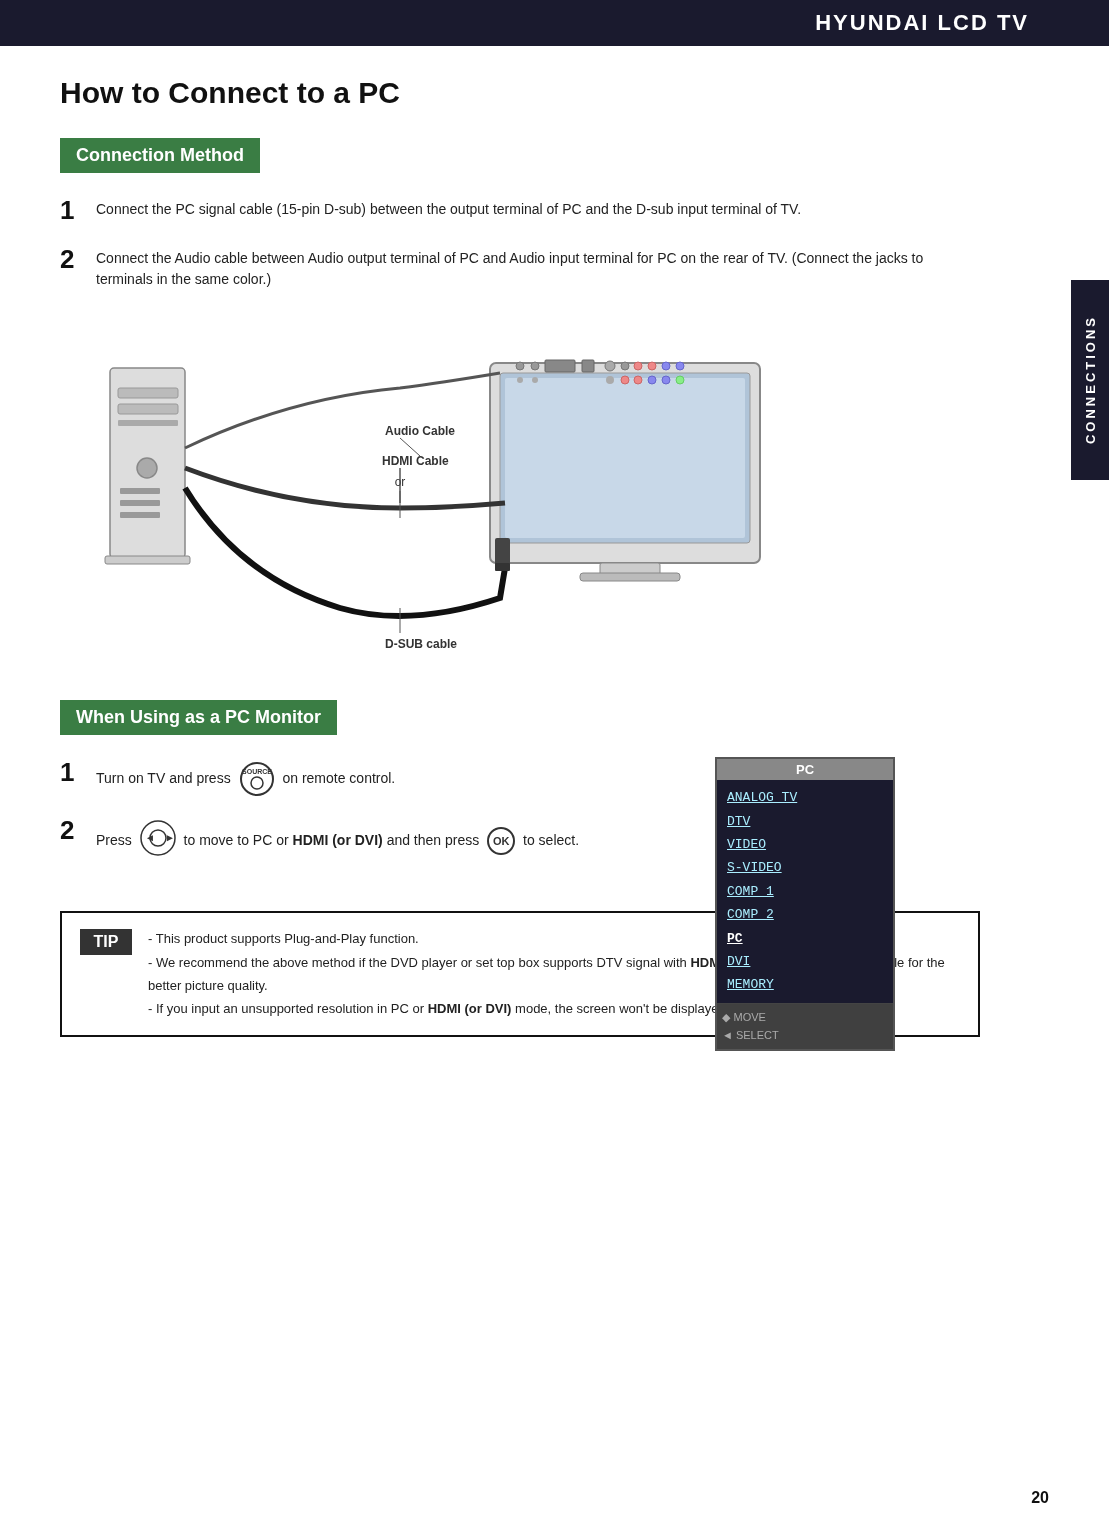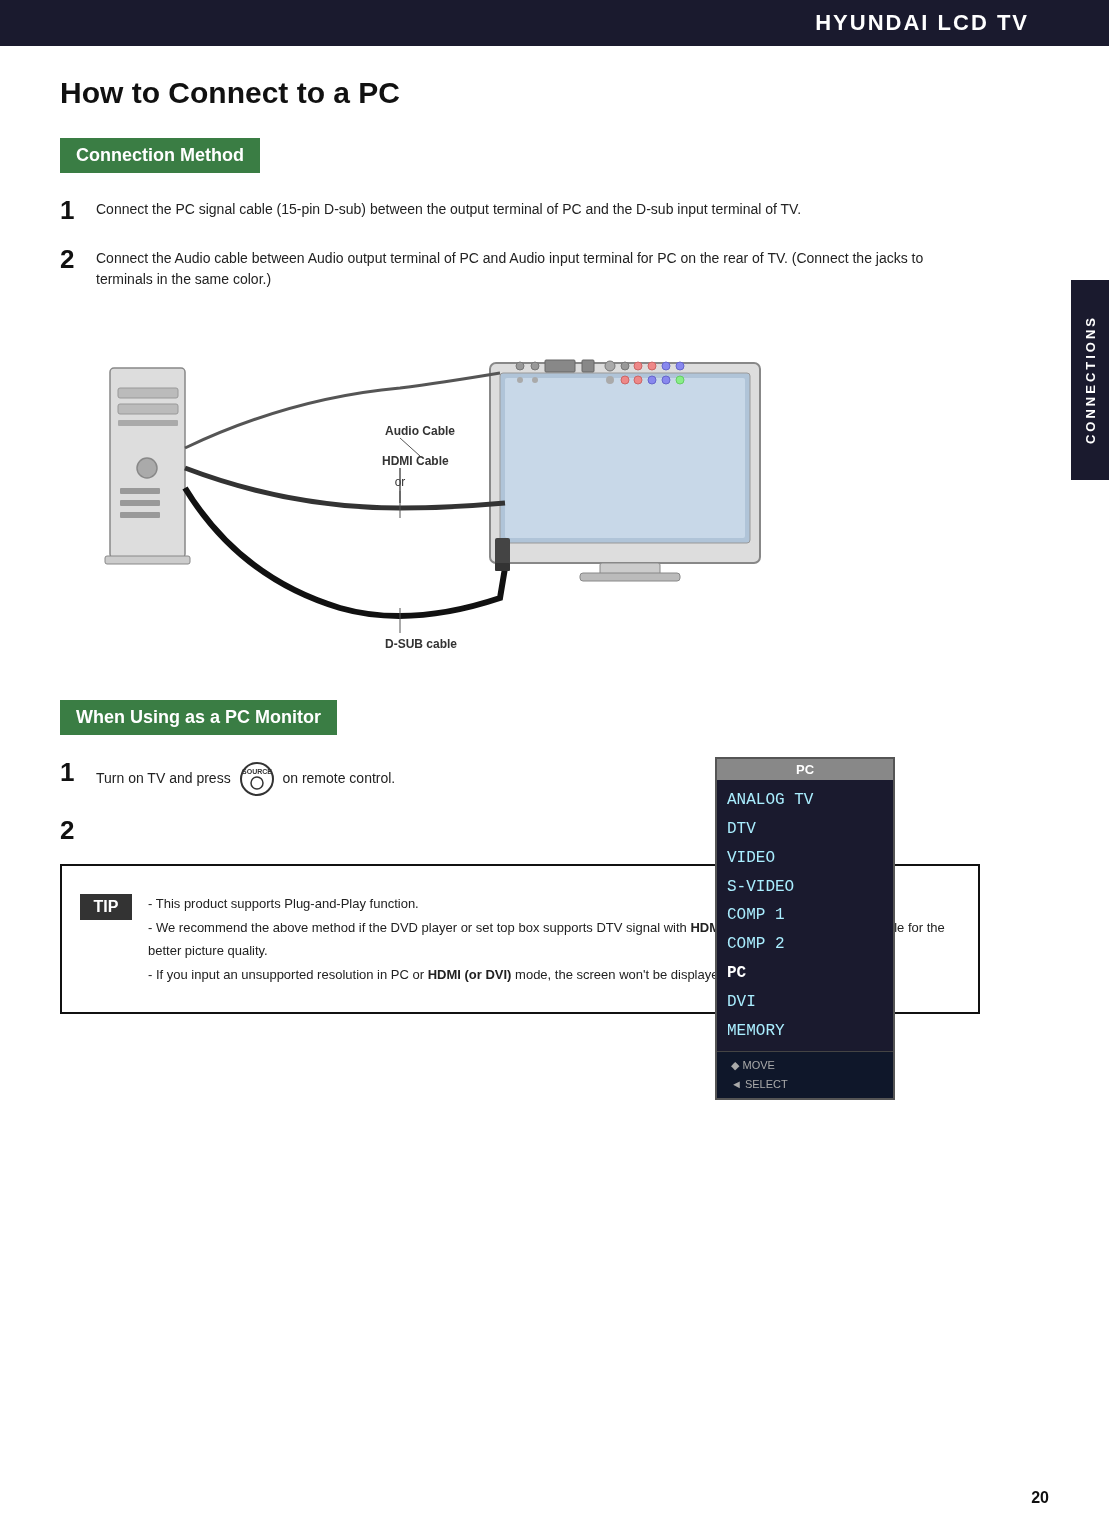--- a/index.html
+++ b/index.html
@@ -114,48 +114,50 @@
       font-weight: bold;
       font-size: 13px;
     }
     .pc-menu-body {
       background: #1a1a2e;
       color: #8fc;
       padding: 6px 10px;
     }
     .pc-menu-body .item {
       display: block;
-      font-size: 16px;
+      font-size: 13px;
       line-height: 1.8;
       color: #aef;
       font-family: 'Courier New', monospace;
+      text-decoration: underline;
     }
     .pc-menu-body .item.highlighted {
       color: #fff;
     }
     .pc-menu-footer {
-      background: #0f172a;
+      background: #404040;
       color: #8fc;
-      padding: 4px 14px;
+      padding: 4px 5px;
       border-top: 1px solid #444;
     }
     .pc-menu-footer .arrow-item {
       font-size: 11px;
       color: #aaa;
       display: block;
       line-height: 1.7;
     }
 
     
     .tip-box {
       display: flex;
       align-items: center;
       background: #fff;
       border: 2px solid #111;
-      padding: 26px 18px;
+      margin-top: 30px;
+      padding: 14px 18px;
       max-width: 960px;
     }
     .tip-label {
       background: #333;
       color: #fff;
       font-size: 16px;
       font-weight: 900;
       padding: 4px 10px;
       margin-right: 16px;
       min-width: 52px;
@@ -348,20 +350,37 @@
                 <text x="18" y="13" text-anchor="middle" font-size="7" font-weight="bold" fill="#333" font-family="Arial">SOURCE</text>
                 <circle cx="18" cy="22" r="6" fill="none" stroke="#333" stroke-width="1.5"></circle>
               </svg>
             </span>
             <span> on remote control.</span>
           </div>
         </div>
 
         <div class="step" style="margin-top:12px;">
           <div class="step-num">2</div>
+          <div class="step-text">
+            <span>Press </span>
+            
+            <span style="display:inline-block;vertical-align:middle;margin:0 3px;">
+              <svg width="38" height="38" viewBox="0 0 38 38" xmlns="http://www.w3.org/2000/svg">
+                <circle cx="19" cy="19" r="17" fill="none" stroke="#333" stroke-width="1.5"></circle>
+                <circle cx="19" cy="19" r="8" fill="none" stroke="#333" stroke-width="1.5"></circle>
+                <text x="6" y="22" font-size="10" fill="#333" font-family="Arial">◄</text>
+                <text x="26" y="22" font-size="10" fill="#333" font-family="Arial">►</text>
+              </svg>
+            </span>
+            <span> to move to PC or </span>
+            <b>HDMI (or DVI)</b>
+            <span> and then press </span>
+            <span class="ok-btn">OK</span>
+            <span> to select.</span>
+          </div>
         </div>
       </div>
 
       <div class="section2-right">
         <div class="pc-menu">
           <div class="pc-menu-header">PC</div>
           <div class="pc-menu-body">
             <span class="item">ANALOG TV</span>
             <span class="item">DTV</span>
             <span class="item">VIDEO</span>

